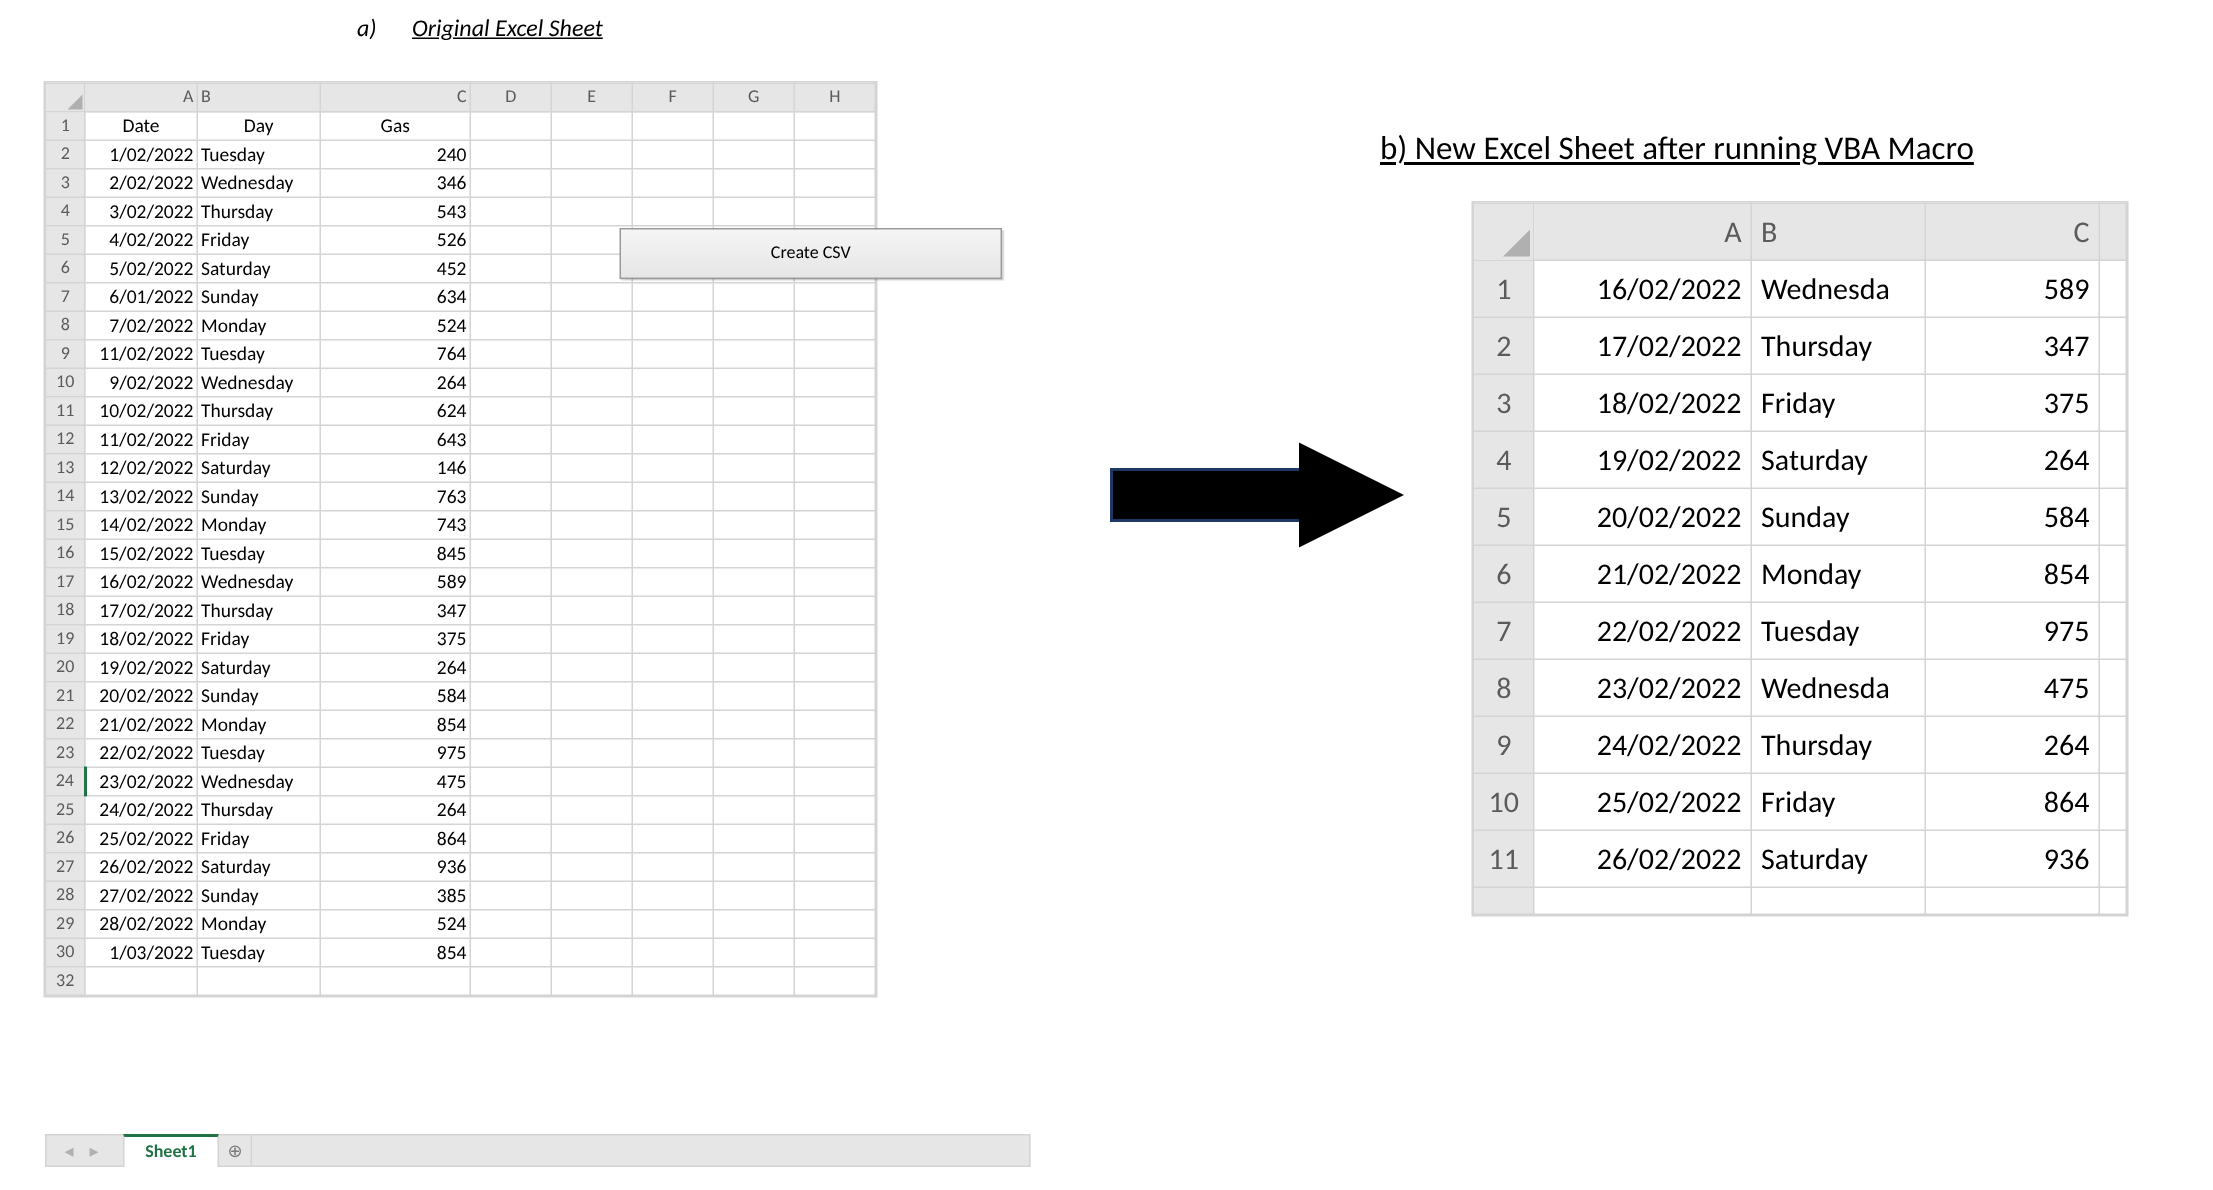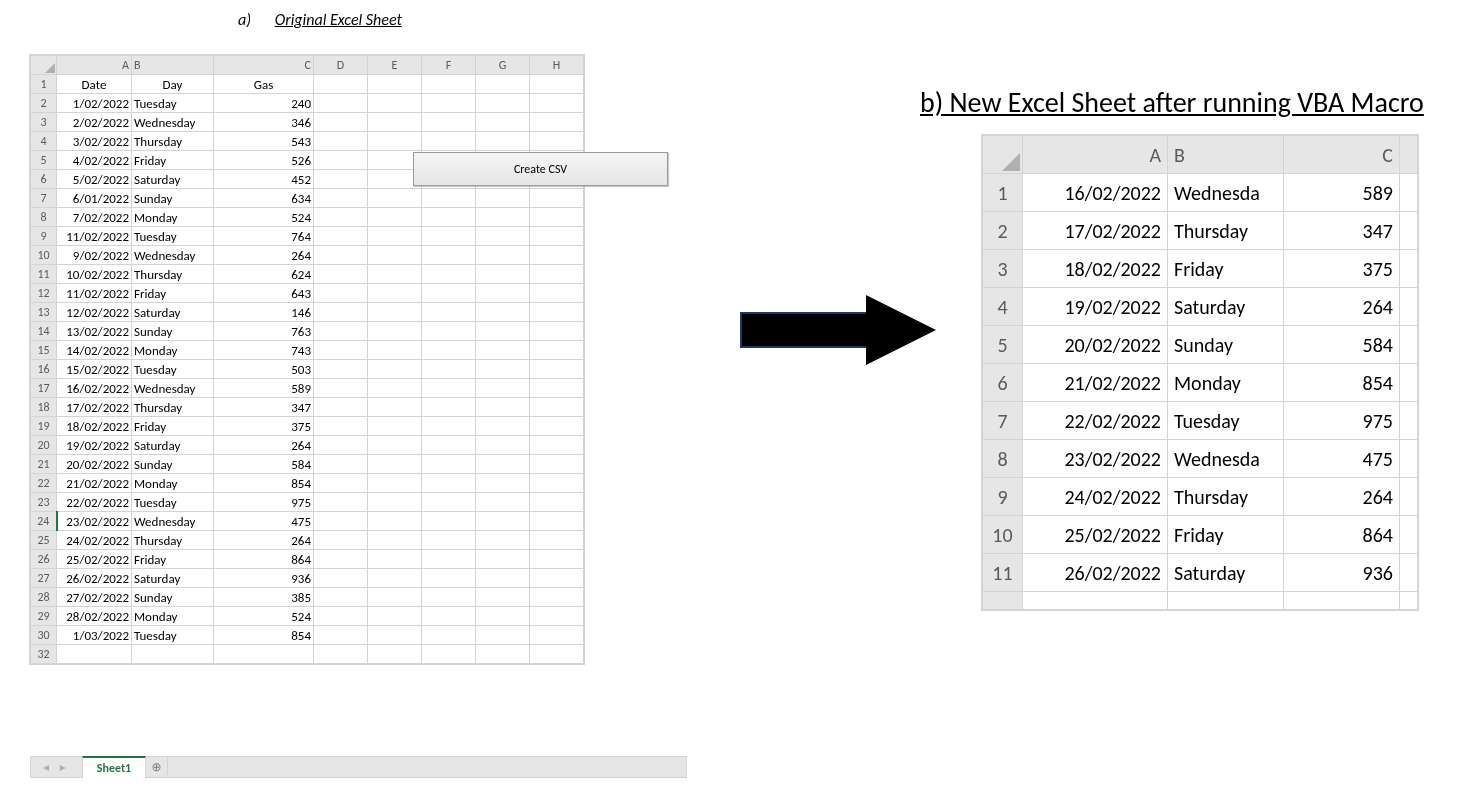--- a/index.html
+++ b/index.html
@@ -21,21 +21,21 @@
     font-size: 16px;
     font-style: italic;
   }
   .caption-a .bullet { margin-right: 20px; }
   .caption-a .txt { text-decoration: underline; }
 
   .caption-b {
     position: absolute;
     left: 920px;
     top: 85px;
-    font-size: 28px;
+    font-size: 22px;
     text-decoration: underline;
   }
 
   
   .sheet {
     position: absolute;
     left: 30px;
     top: 55px;
     border-collapse: collapse;
     font-family: Calibri, Arial, sans-serif;
@@ -397,21 +397,21 @@
         <td class="cS"></td>
         <td class="cS"></td>
         <td class="cS"></td>
         <td class="cS"></td>
         <td class="cS"></td>
       </tr>
       <tr>
         <td class="rowh">16</td>
         <td class="cA">15/02/2022</td>
         <td class="cB">Tuesday</td>
-        <td class="cC">503</td>
+        <td class="cC">845</td>
         <td class="cS"></td>
         <td class="cS"></td>
         <td class="cS"></td>
         <td class="cS"></td>
         <td class="cS"></td>
       </tr>
       <tr>
         <td class="rowh">17</td>
         <td class="cA">16/02/2022</td>
         <td class="cB">Wednesday</td>

